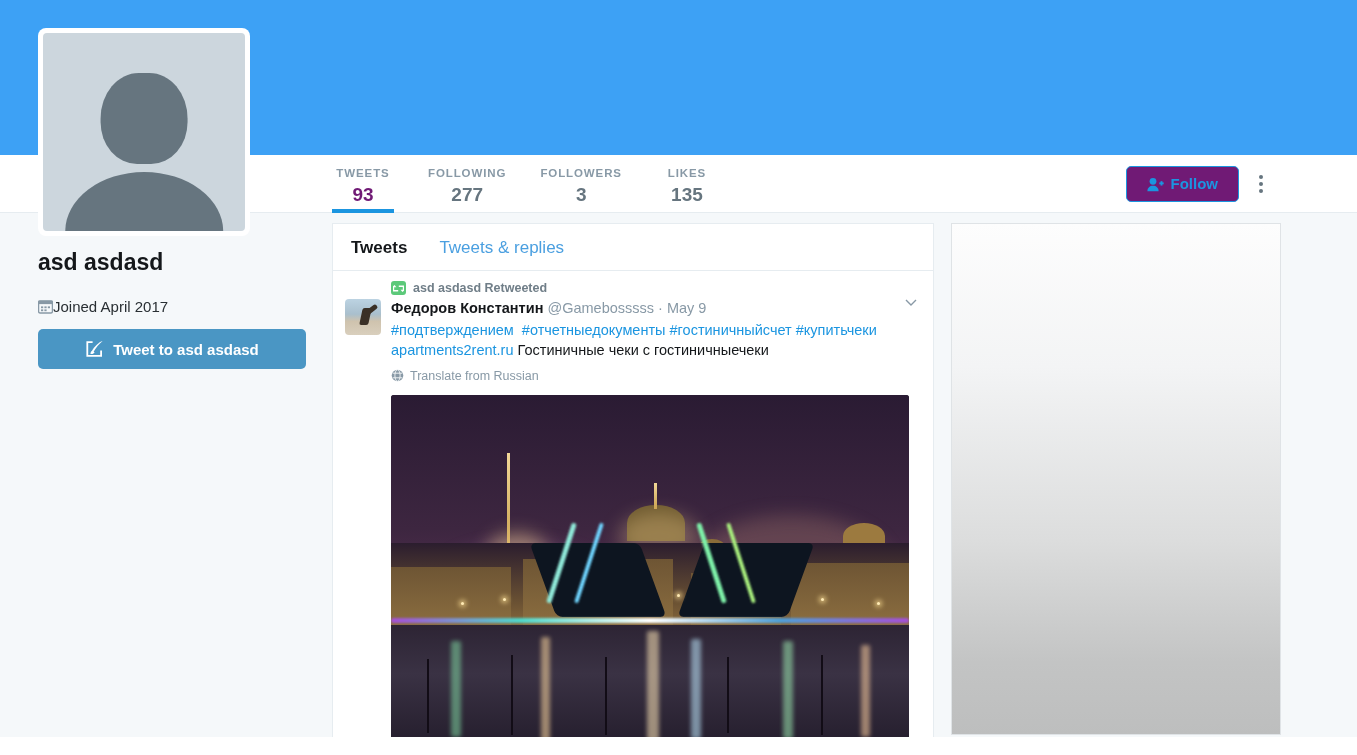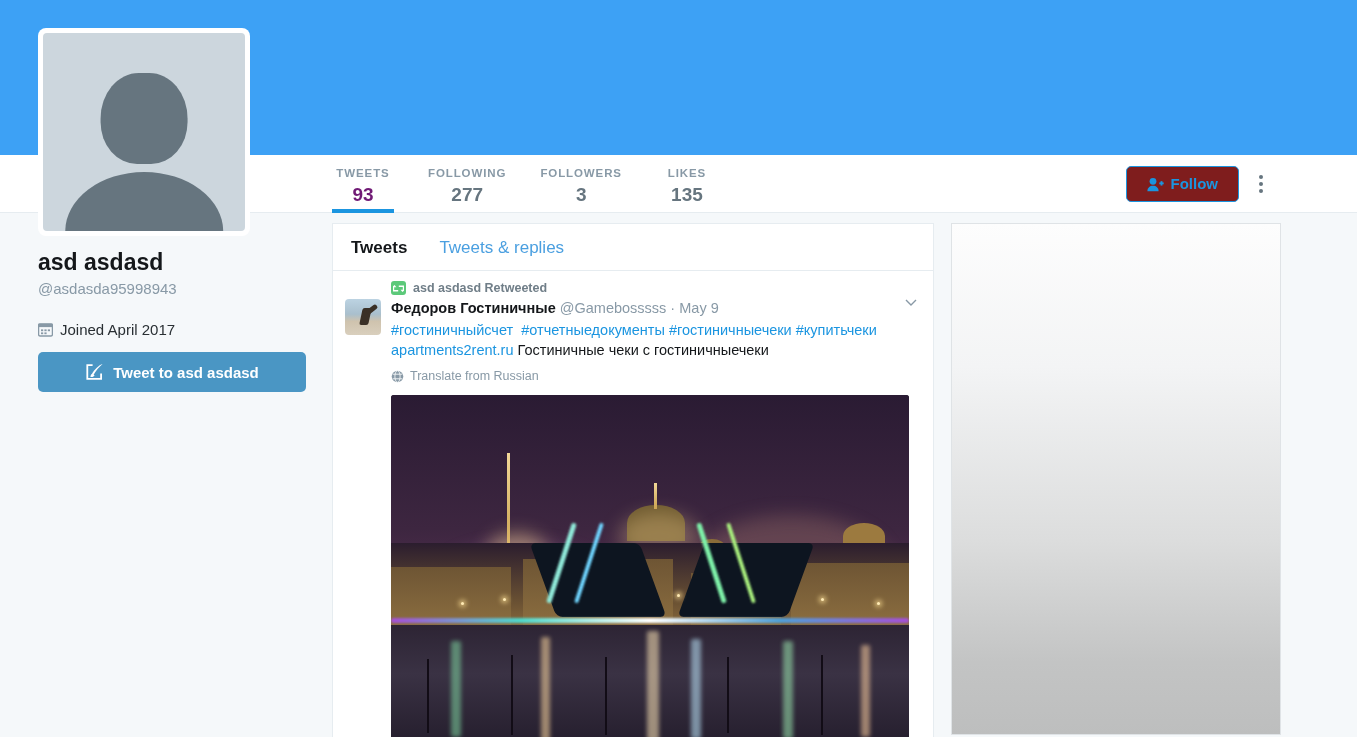--- a/index.html
+++ b/index.html
@@ -59,32 +59,32 @@
   }
   .stat.active .num { color: #701a75; }
   .stat.active::after {
     content: ""; position: absolute; left: 0; right: 0; bottom: 0; height: 4px; background: #1b95e0;
   }
 
   
   .follow-area { position: absolute; right: 90px; top: 166px; display: flex; align-items: center; }
   .follow-btn {
     display: flex; align-items: center; gap: 7px;
-    border: 1px solid #1b95e0; color: #1b95e0; background: #7f1d1d;
+    border: 1px solid #1b95e0; color: #1b95e0; background: #701a75;
     border-radius: 5px; padding: 8px 20px; font-size: 15px; font-weight: bold;
     cursor: pointer; line-height: 18px;
   }
   .kebab { margin-left: 16px; display: flex; flex-direction: column; gap: 3px; cursor: pointer; padding: 4px; }
   .kebab i { width: 4px; height: 4px; border-radius: 50%; background: #66757f; display: block; }
 
   
   .profile { position: absolute; left: 38px; top: 248px; width: 272px; }
   .pname { font-size: 23px; font-weight: bold; color: #14171a; line-height: 28px; }
   .phandle { font-size: 15px; color: #8899a6; line-height: 20px; margin-top: 3px; }
-  .pjoined { display: flex; align-items: center; gap: 7px; margin-top: 22px; font-size: 15px; color: #292f33; }
+  .pjoined { display: flex; align-items: center; margin-top: 22px; font-size: 15px; color: #292f33; }
   .cal-icon { width: 15px; height: 15px; position: relative; flex: 0 0 auto; }
   .tweet-to {
     margin-top: 14px; width: 268px; height: 40px; background: #4a96c4; color: #fff;
     border-radius: 5px; display: flex; align-items: center; justify-content: center; gap: 9px;
     font-size: 15px; font-weight: bold; cursor: pointer; box-sizing: border-box;
   }
 
   
   .stream {
     position: absolute; left: 332px; top: 223px; width: 602px;
@@ -123,21 +123,21 @@
   }
   .t-content { flex: 1 1 auto; min-width: 0; }
   .t-head { font-size: 14.5px; line-height: 19px; }
   .t-name { font-weight: bold; color: #14171a; }
   .t-handle, .t-date { color: #8899a6; }
   .chev {
     position: absolute; right: 16px; top: 28px; width: 12px; height: 7px; cursor: pointer;
   }
   .t-text { font-size: 14.5px; line-height: 20px; color: #14171a; margin-top: 2px; }
   .t-text a { color: #1b95e0; text-decoration: none; }
-  .translate { display: flex; align-items: flex-end; gap: 6px; margin-top: 9px; font-size: 12.5px; color: #8899a6; cursor: pointer; }
+  .translate { display: flex; align-items: flex-start; gap: 6px; margin-top: 9px; font-size: 12.5px; color: #8899a6; cursor: pointer; }
   .t-media {
     margin-top: 12px; width: 518px; height: 352px; border-radius: 3px; overflow: hidden;
     position: relative; background: #150d1d;
   }
 
   
   .sky { position: absolute; inset: 0; background: linear-gradient(#2a1b33 0%, #3d2640 38%, #543050 58%, #4a2a45 72%, #1d1226 100%); }
   .glow { position: absolute; border-radius: 50%; filter: blur(9px); }
   .city { position: absolute; left: 0; right: 0; bottom: 118px; height: 86px; background: linear-gradient(#2b1d2e 0%, #6b5233 70%, #8a6a3c 100%); }
   .water { position: absolute; left: 0; right: 0; bottom: 0; height: 122px; background: linear-gradient(#2d2434 0%, #3a3244 40%, #241d2c 100%); }
@@ -204,21 +204,20 @@
     </div>
     <div class="kebab">
       <i></i>
         <i></i>
         <i></i>
     </div>
   </div>
 
   <div class="profile">
     <div class="pname">asd asdasd</div>
-    <div class="phandle">@asdasda95998943</div>
     <div class="pjoined">
       <svg class="cal-icon" viewBox="0 0 15 15">
         <rect x="0.6" y="1.8" width="13.8" height="12.2" rx="1.4" fill="none" stroke="#8899a6" stroke-width="1.3"></rect>
         <rect x="0.6" y="1.8" width="13.8" height="3.3" fill="#8899a6"></rect>
         <rect x="3" y="7.4" width="2.2" height="1.8" fill="#8899a6"></rect>
         <rect x="6.4" y="7.4" width="2.2" height="1.8" fill="#8899a6"></rect>
         <rect x="9.8" y="7.4" width="2.2" height="1.8" fill="#8899a6"></rect>
         <rect x="3" y="10.4" width="2.2" height="1.8" fill="#8899a6"></rect>
         <rect x="6.4" y="10.4" width="2.2" height="1.8" fill="#8899a6"></rect>
       </svg>
@@ -251,29 +250,29 @@
         <span class="rt-text">asd asdasd Retweeted</span>
       </div>
 
       <div class="tweet-body">
         <div class="t-avatar">
           <div class="fig"></div>
           <div class="arm"></div>
         </div>
         <div class="t-content">
           <div class="t-head">
-            <span class="t-name">Федоров Гостиничные</span>
+            <span class="t-name">Федоров Константин</span>
             <span class="t-handle">@Gamebosssss</span>
             <span class="t-handle">·</span>
             <span class="t-date">May 9</span>
           </div>
           <div class="t-text">
-            <a href="#">#гостиничныйсчет</a>&nbsp;
+            <a href="#">#подтверждением</a>&nbsp;
             <a href="#">#отчетныедокументы</a>
-            <a href="#">#гостиничныечеки</a>
+            <a href="#">#гостиничныйсчет</a>
             <a href="#">#купитьчеки</a>
             <a href="#">apartments2rent.ru</a>
             <span>Гостиничные чеки с гостиничныечеки</span>
           </div>
           <div class="translate">
             <svg width="13" height="13" viewBox="0 0 13 13">
               <circle cx="6.5" cy="6.5" r="5.8" fill="#8899a6"></circle>
               <path d="M1.6 4.2h9.8M1.6 8.8h9.8" stroke="#f7f9fa" stroke-width="0.9"></path>
               <ellipse cx="6.5" cy="6.5" rx="2.6" ry="5.8" fill="none" stroke="#f7f9fa" stroke-width="0.9"></ellipse>
             </svg>

